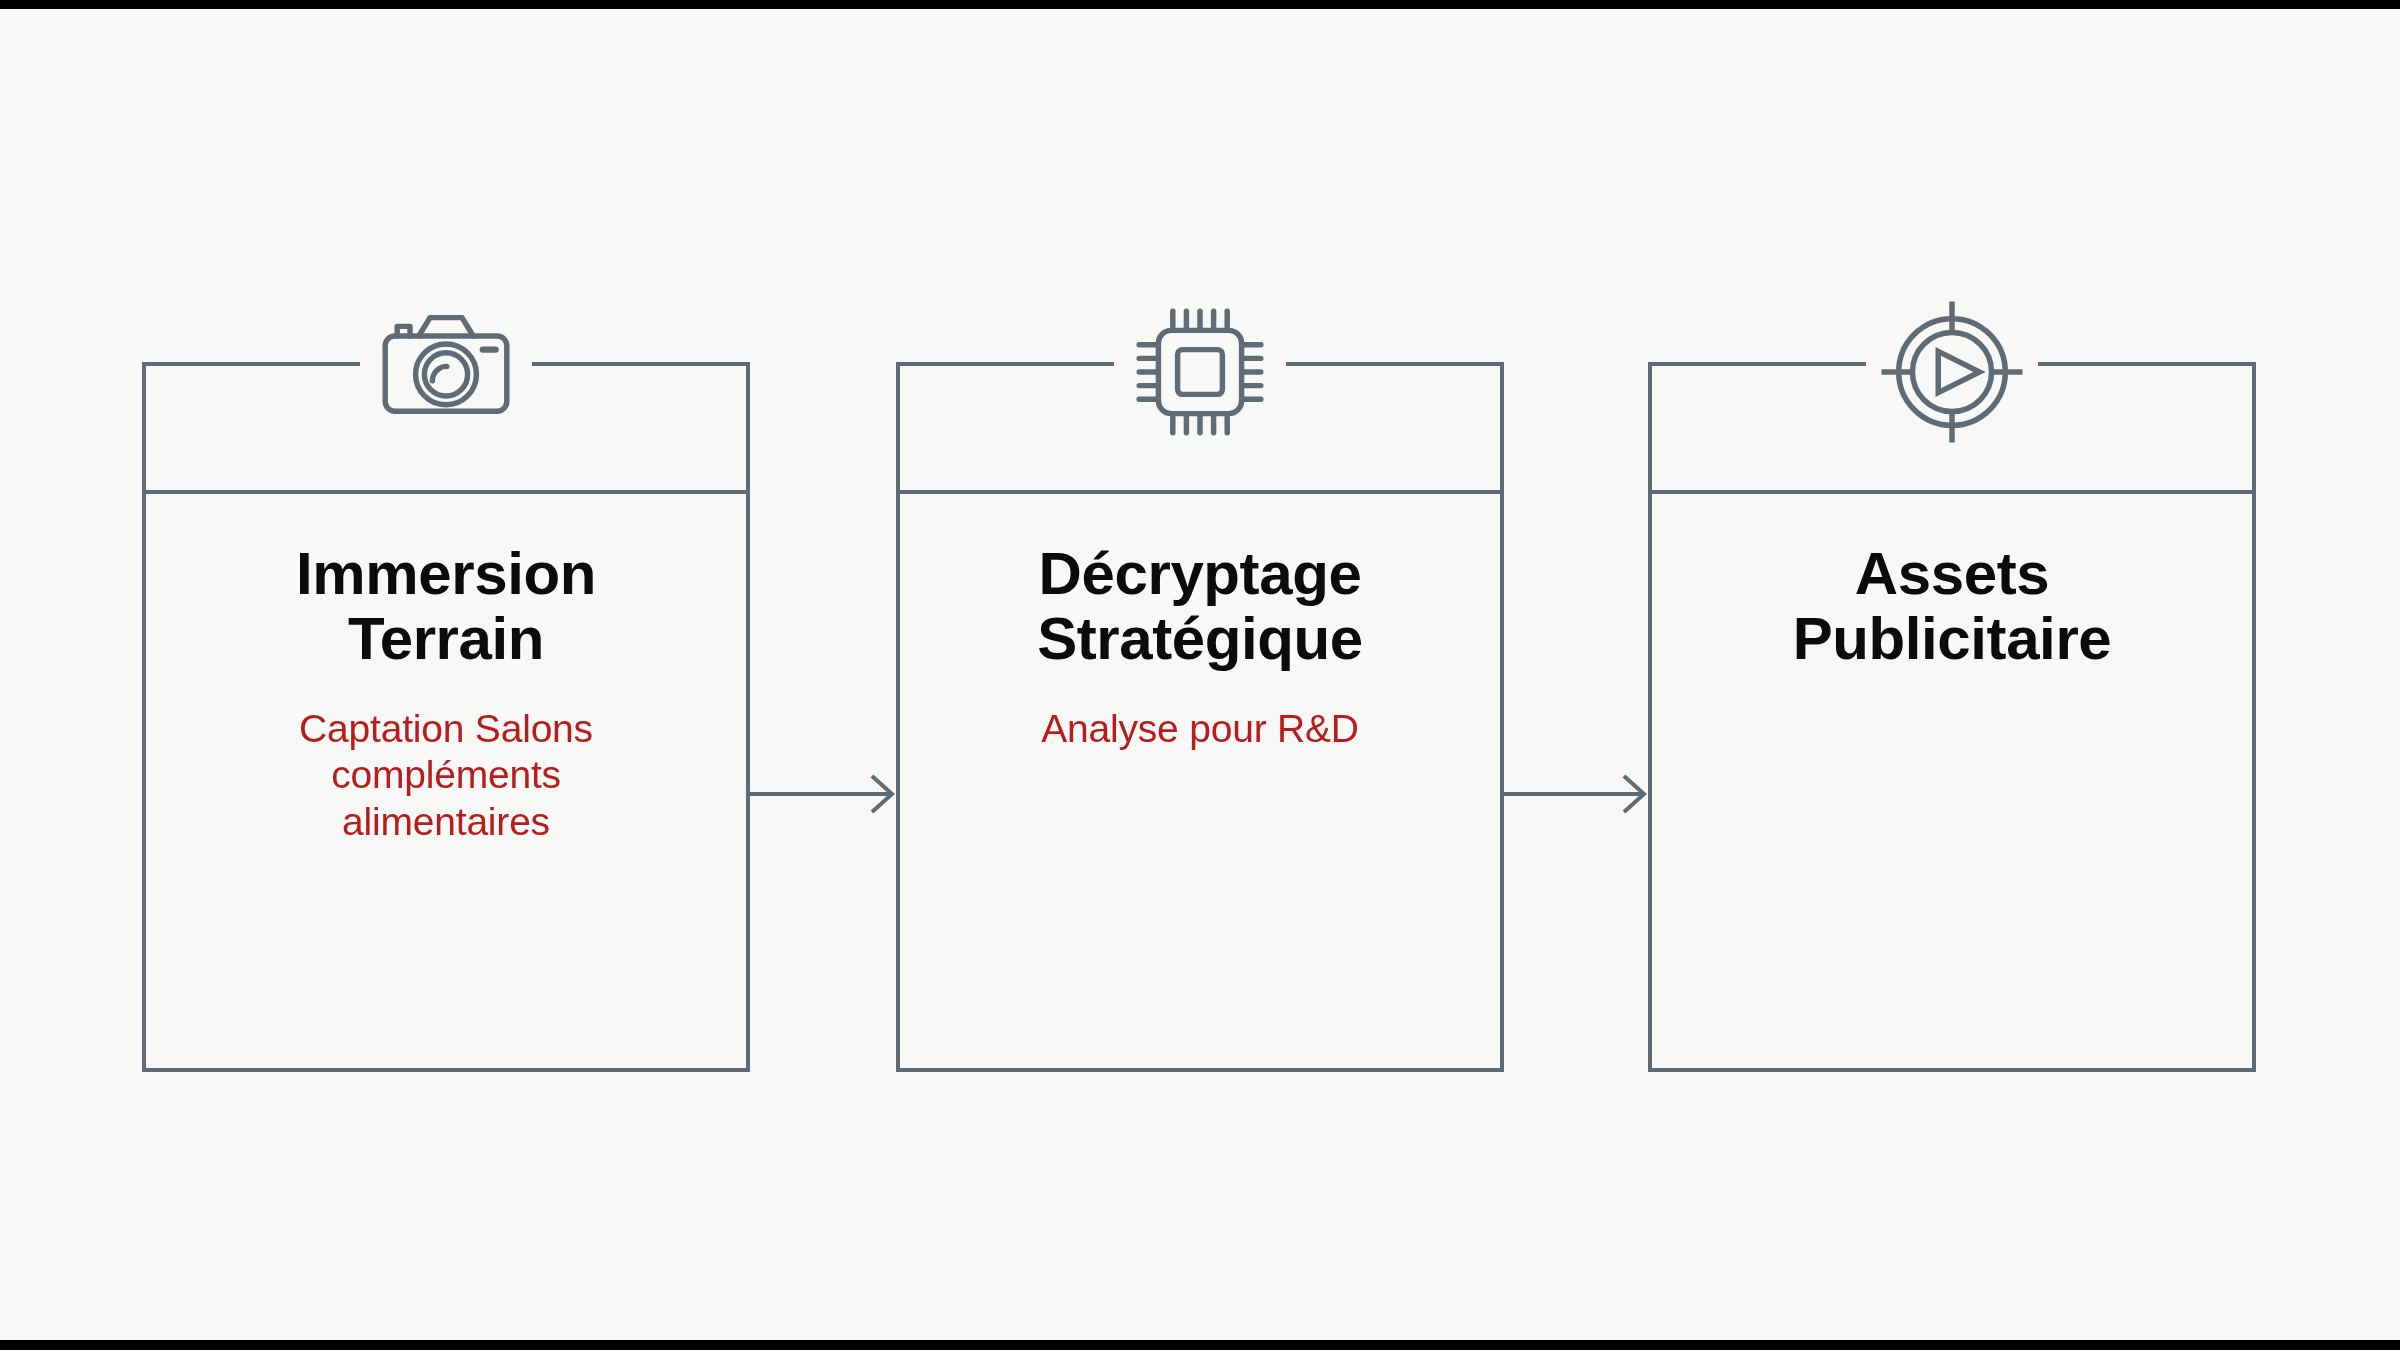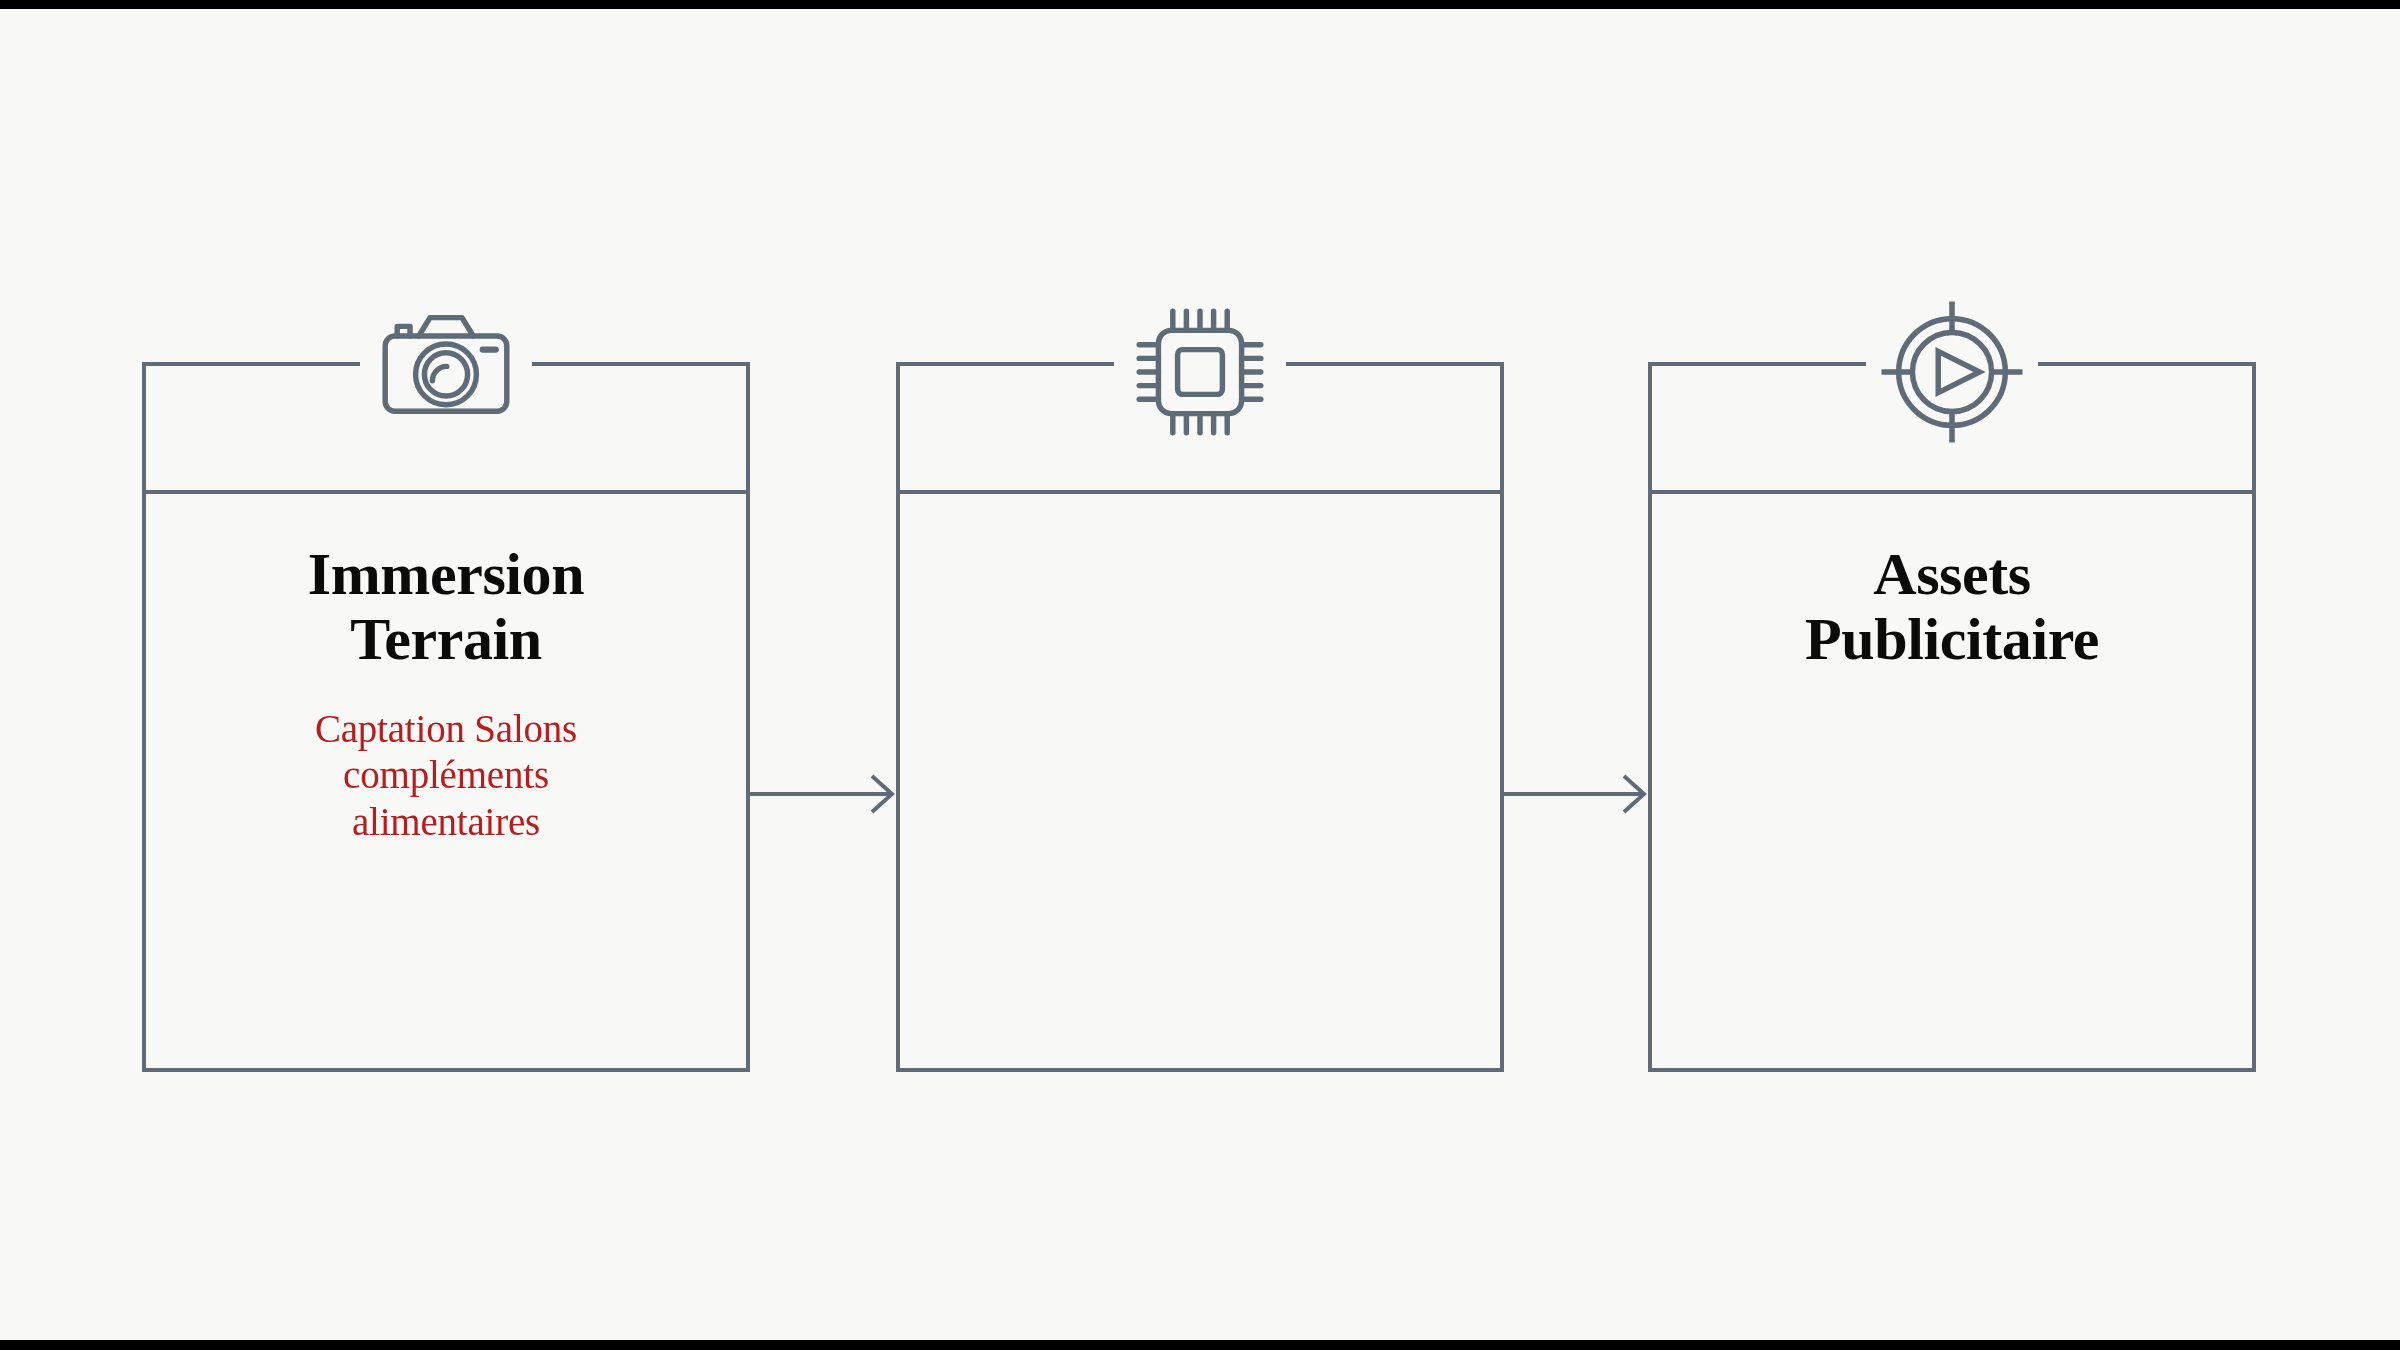--- a/index.html
+++ b/index.html
@@ -91,21 +91,20 @@
     right: 0;
     top: 128px;
     bottom: 0;
     display: flex;
     flex-direction: column;
     align-items: center;
     justify-content: center;
     padding: 0 18px;
     box-sizing: border-box;
     text-align: center;
-    font-family: Liberation Serif, serif;
   }
   .card-title {
     font-size: 60px;
     line-height: 1.08;
     font-weight: bold;
     color: #0b0b0c;
     letter-spacing: -0.4px;
     margin: 0 0 6px 0;
     white-space: pre-line;
   }
@@ -210,20 +209,25 @@
           <line x1="12" y1="67" x2="24" y2="67"></line>
 
           <line x1="76" y1="33" x2="88" y2="33"></line>
           <line x1="76" y1="41.5" x2="88" y2="41.5"></line>
           <line x1="76" y1="50" x2="88" y2="50"></line>
           <line x1="76" y1="58.5" x2="88" y2="58.5"></line>
           <line x1="76" y1="67" x2="88" y2="67"></line>
         </svg>
       </div>
 
+      <div class="card-body">
+        <div class="card-title">Décryptage
+Stratégique</div>
+        <div class="card-sub">Analyse pour R&amp;D</div>
+      </div>
     </div>
 
     <div class="arrow a2">
       <svg viewBox="0 0 144 48" fill="none" stroke="#5f6b76" stroke-width="4" stroke-linecap="butt" stroke-linejoin="miter">
         <line x1="0" y1="24" x2="140" y2="24"></line>
         <polyline points="120,6 140,24 120,42" fill="none"></polyline>
       </svg>
     </div>
 
     <div class="card c3">

